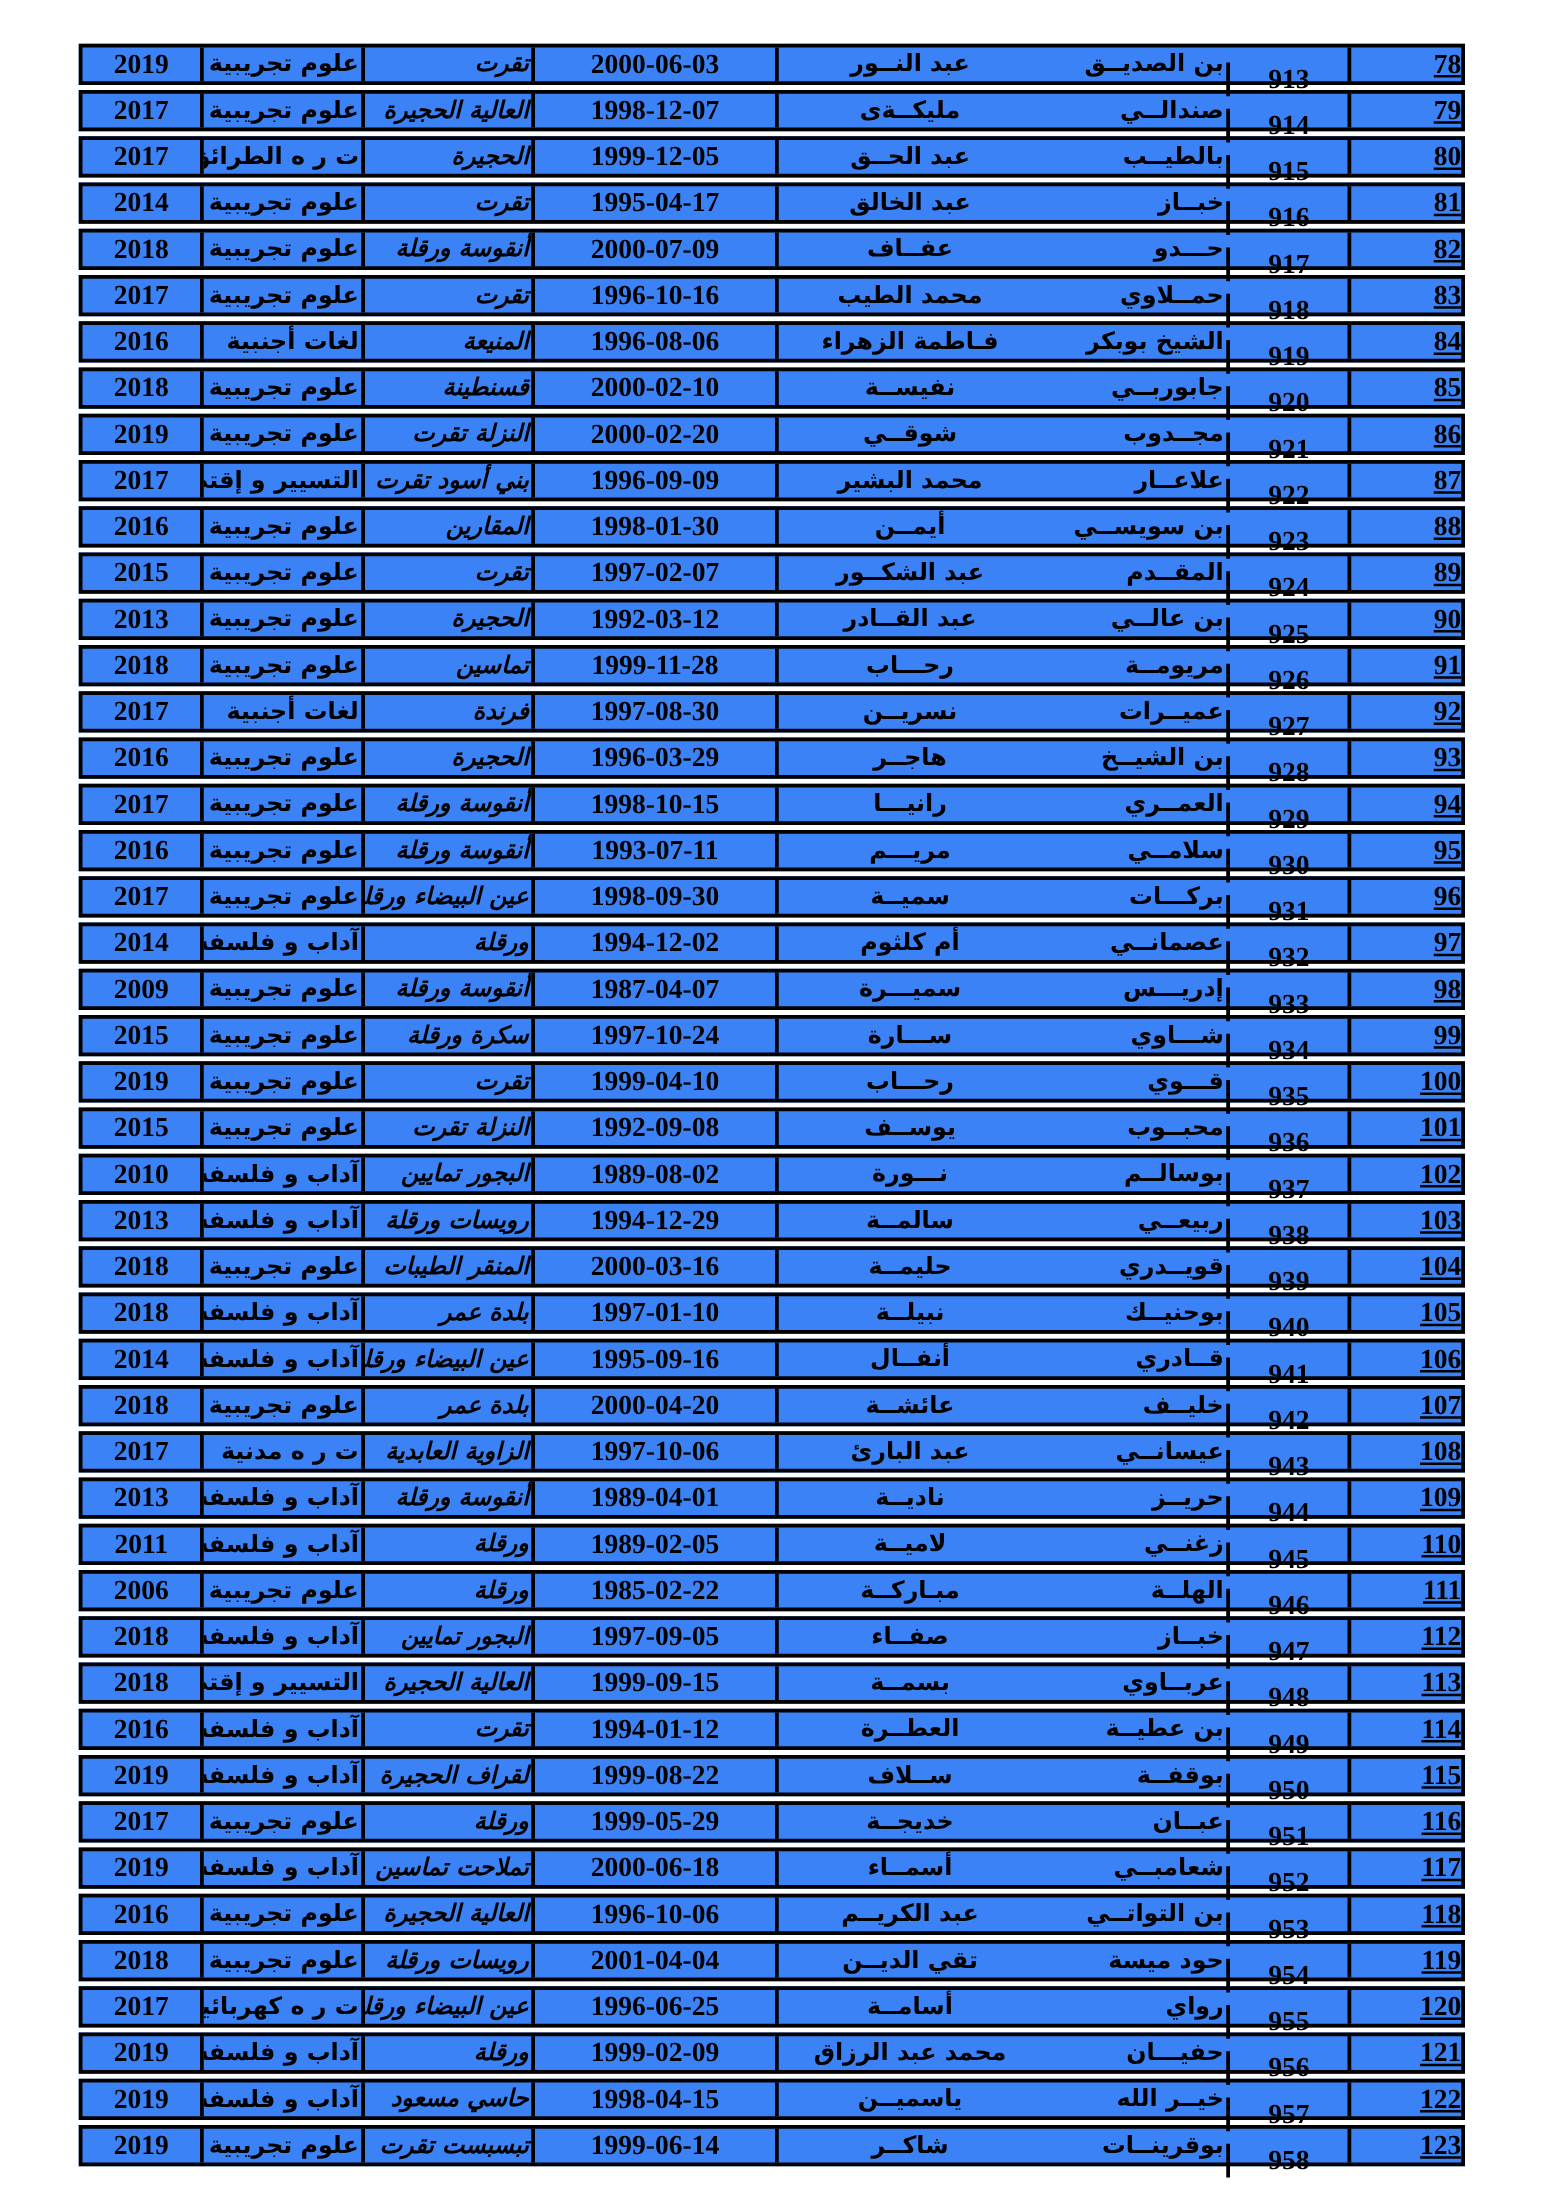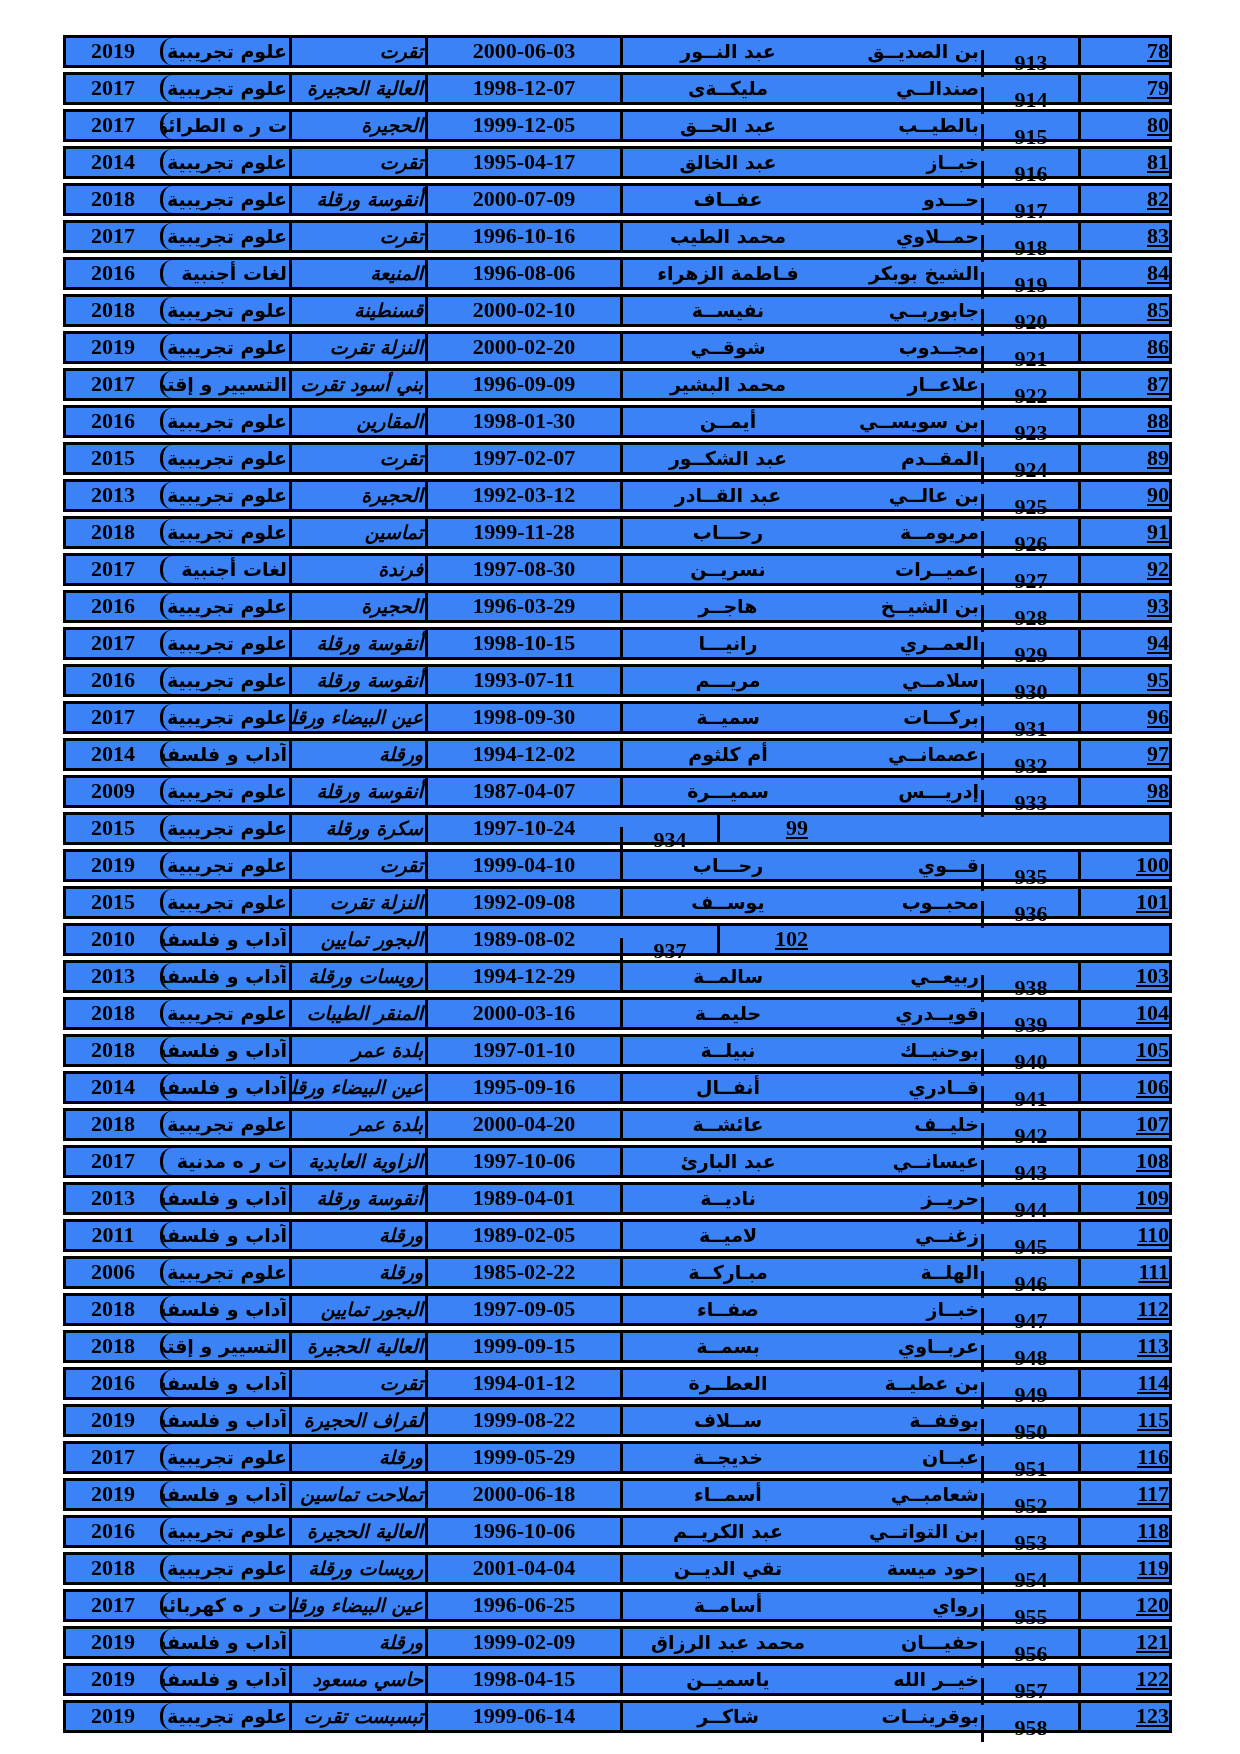--- a/index.html
+++ b/index.html
@@ -30,21 +30,21 @@
     line-height: 26px;
     overflow: hidden;
     white-space: nowrap;
     box-sizing: content-box;
     font-weight: bold;
   }
   .t-cell + .t-cell {
     border-left: 3px solid #000;
   }
   .c-year   { width: 94px;  text-align: center; }
-  .c-field  { width: 126px; text-align: right; direction: rtl; padding: 0 2px; width: 122px; border-radius: 12px; }
+  .c-field  { width: 126px; text-align: right; direction: rtl; padding: 0 2px; width: 122px; }
   .c-place  { width: 133px; text-align: right; direction: rtl; padding: 0 2px; width: 129px; font-style: italic; }
   .c-date   { width: 192px; text-align: center; }
   .c-name   { width: 358px; display: flex; direction: ltr; }
   .c-num    { width: 94px;  text-align: center; margin-top: 12px; }
   .c-idx    { width: 88px;  text-align: right; text-decoration: underline; }
   .ar {
     font-family: "DejaVu Sans", sans-serif;
     font-size: 19px;
     font-weight: bold;
   }
@@ -324,20 +324,24 @@
         <span class="last-name ar">إدريـــس</span>
       </div>
       <div class="t-cell c-num digits">933</div>
       <div class="t-cell c-idx digits">98</div>
     </div>
     <div class="t-row">
       <div class="t-cell c-year digits">2015</div>
       <div class="t-cell c-field ar">علوم تجريبية</div>
       <div class="t-cell c-place ar">سكرة ورقلة</div>
       <div class="t-cell c-date digits">1997-10-24</div>
+      <div class="t-cell c-name">
+        <span class="first-name ar">ســـارة</span>
+        <span class="last-name ar">شـــاوي</span>
+      </div>
       <div class="t-cell c-num digits">934</div>
       <div class="t-cell c-idx digits">99</div>
     </div>
     <div class="t-row">
       <div class="t-cell c-year digits">2019</div>
       <div class="t-cell c-field ar">علوم تجريبية</div>
       <div class="t-cell c-place ar">تقرت</div>
       <div class="t-cell c-date digits">1999-04-10</div>
       <div class="t-cell c-name">
         <span class="first-name ar">رحـــاب</span>
@@ -356,20 +360,24 @@
         <span class="last-name ar">محبــوب</span>
       </div>
       <div class="t-cell c-num digits">936</div>
       <div class="t-cell c-idx digits">101</div>
     </div>
     <div class="t-row">
       <div class="t-cell c-year digits">2010</div>
       <div class="t-cell c-field ar">آداب و فلسفة</div>
       <div class="t-cell c-place ar">البجور تمايين</div>
       <div class="t-cell c-date digits">1989-08-02</div>
+      <div class="t-cell c-name">
+        <span class="first-name ar">نـــورة</span>
+        <span class="last-name ar">بوسالــم</span>
+      </div>
       <div class="t-cell c-num digits">937</div>
       <div class="t-cell c-idx digits">102</div>
     </div>
     <div class="t-row">
       <div class="t-cell c-year digits">2013</div>
       <div class="t-cell c-field ar">آداب و فلسفة</div>
       <div class="t-cell c-place ar">رويسات ورقلة</div>
       <div class="t-cell c-date digits">1994-12-29</div>
       <div class="t-cell c-name">
         <span class="first-name ar">سالمــة</span>

